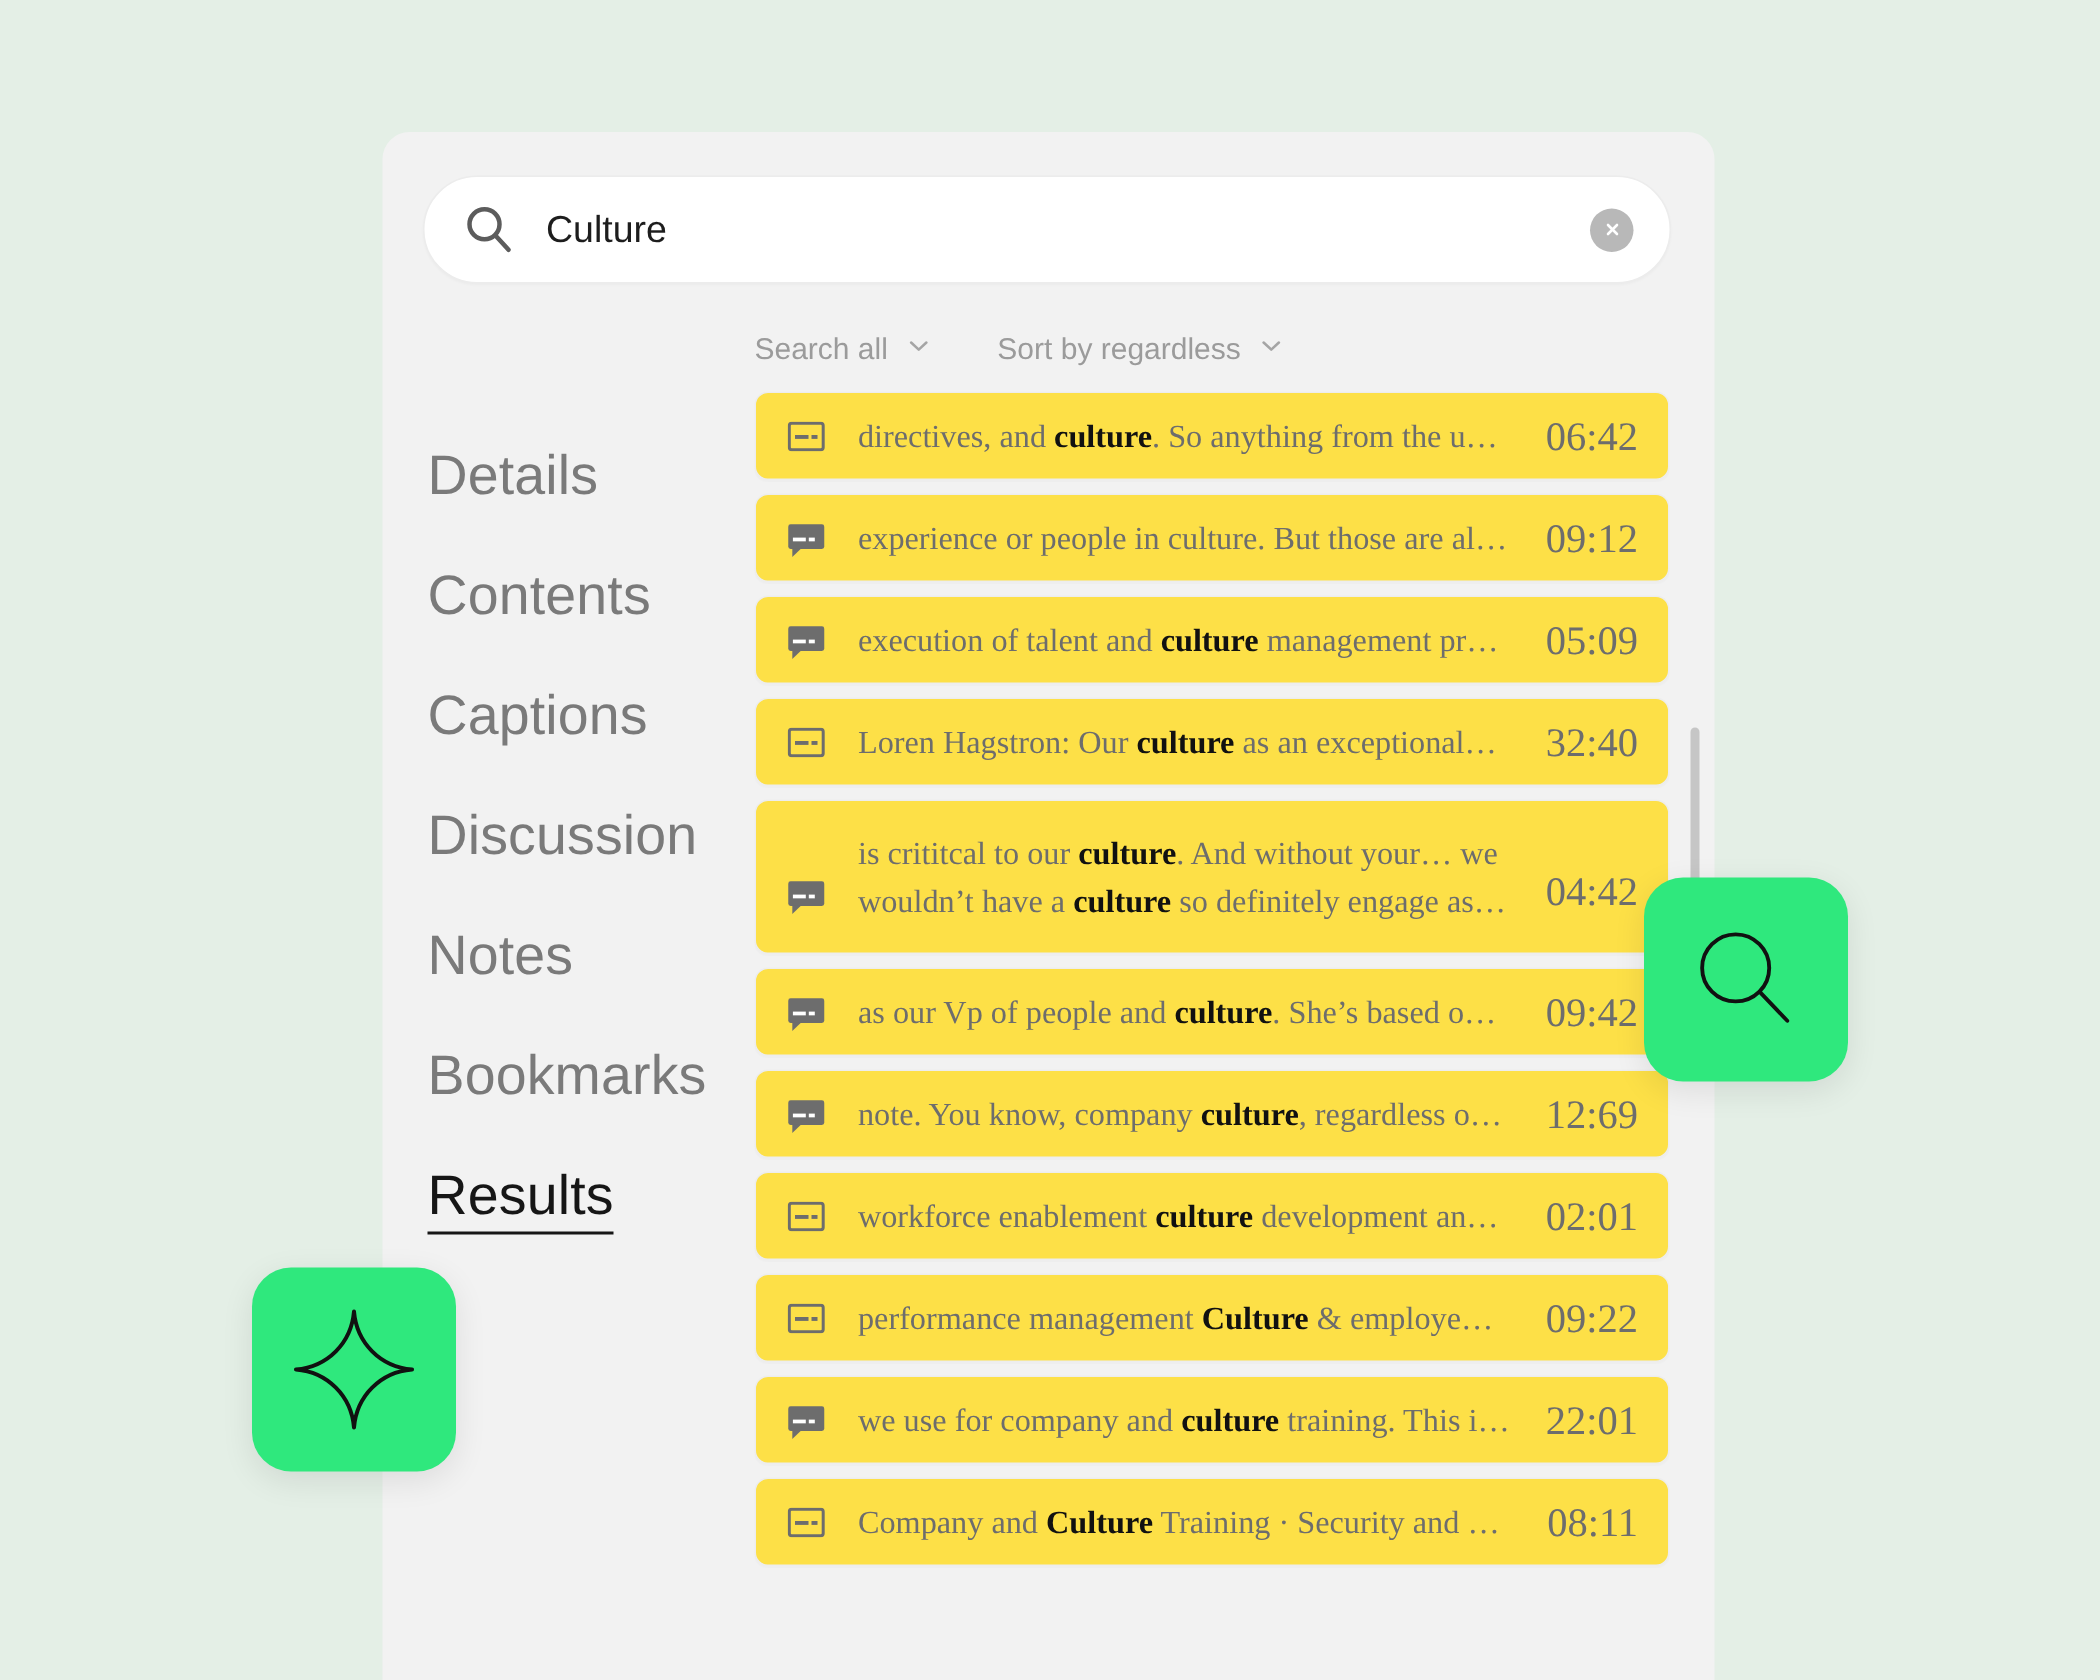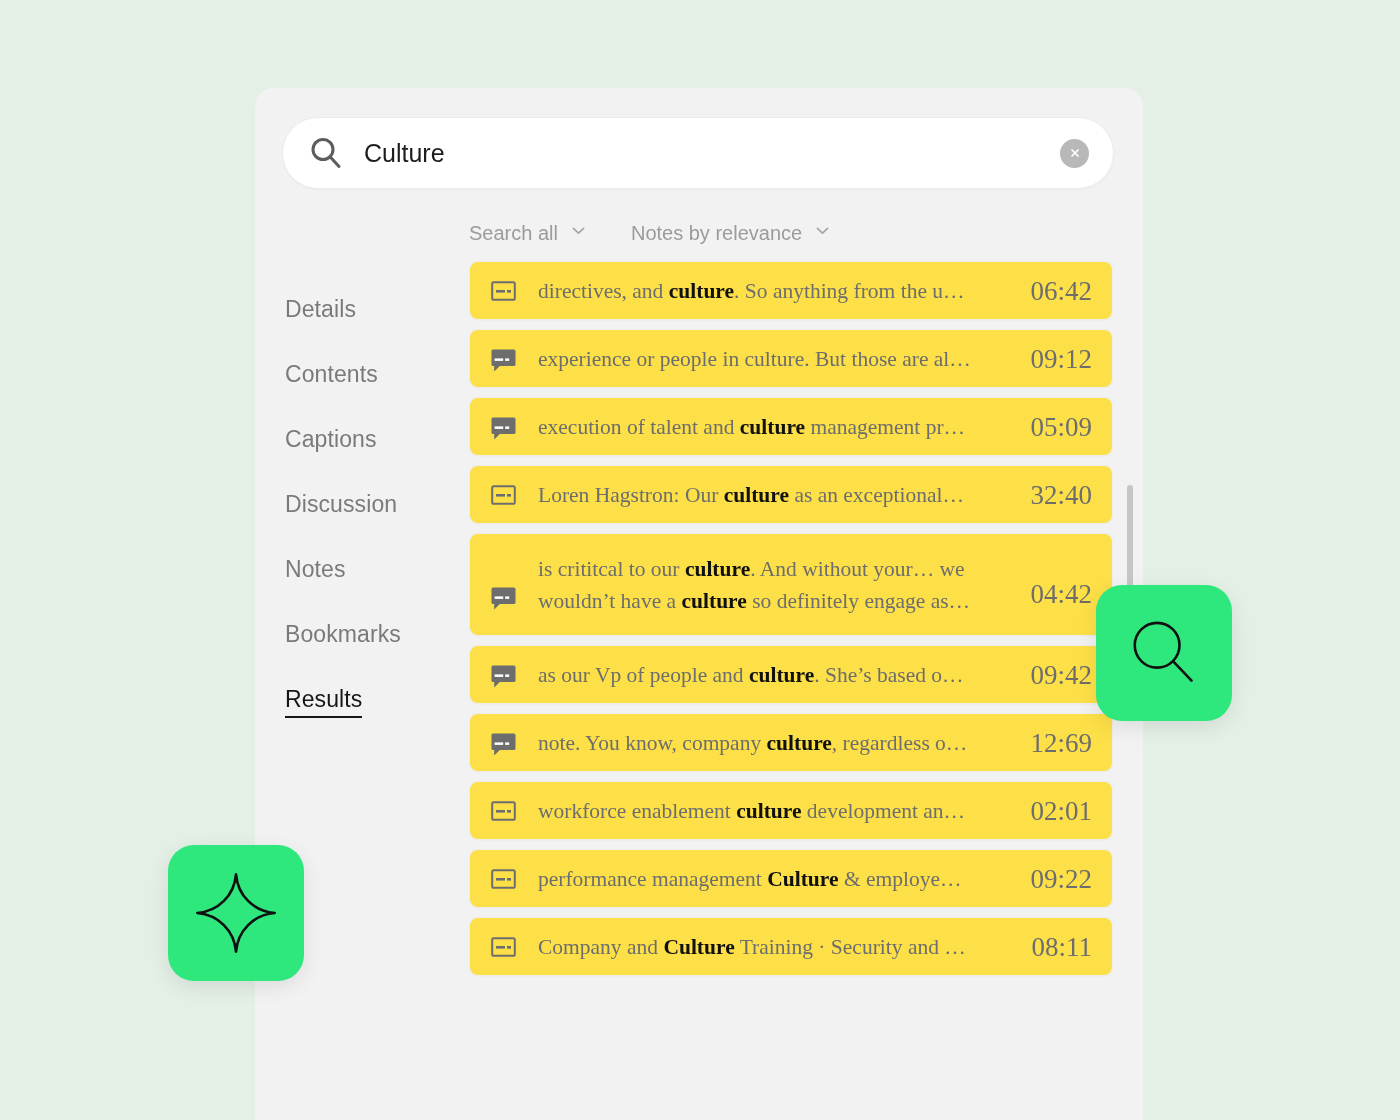--- a/index.html
+++ b/index.html
@@ -81,21 +81,21 @@
     display: flex;
   }
 
   
   #sidebar {
     flex: 0 0 182px;
     padding: 83px 0 0 30px;
   }
 
   .sidebar-item {
-    font-size: 23px;
+    font-size: 37px;
     color: #7a7a7a;
     letter-spacing: 0.1px;
     margin-bottom: 38px;
     cursor: pointer;
     display: inline-block;
     width: auto;
     white-space: nowrap;
   }
   .sidebar-item.active {
     color: #161616;
@@ -264,21 +264,21 @@
     <div id="results-column">
 
       <div id="filter-row">
         <button class="filter-dropdown">
           <span>Search all</span>
           <svg class="chev" viewBox="0 0 20 20" width="17" height="17">
             <polyline points="4,7.5 10,13 16,7.5" fill="none" stroke="#a5a5a5" stroke-width="2" stroke-linecap="round" stroke-linejoin="round"></polyline>
           </svg>
         </button>
         <button class="filter-dropdown">
-          <span>Notes by relevance</span>
+          <span>Sort by regardless</span>
           <svg class="chev" viewBox="0 0 20 20" width="17" height="17">
             <polyline points="4,7.5 10,13 16,7.5" fill="none" stroke="#a5a5a5" stroke-width="2" stroke-linecap="round" stroke-linejoin="round"></polyline>
           </svg>
         </button>
       </div>
 
       <div id="results-list">
           <div class="result-row">
             <span class="row-icon"><svg viewBox="0 0 25 20" width="25" height="20">
                 <rect x="1.2" y="1.2" width="22.6" height="17.6" rx="1.6" fill="none" stroke="#6d6d6d" stroke-width="2"></rect>
@@ -357,20 +357,30 @@
             <span class="row-time">02:01</span>
           </div>
           <div class="result-row">
             <span class="row-icon"><svg viewBox="0 0 25 20" width="25" height="20">
                 <rect x="1.2" y="1.2" width="22.6" height="17.6" rx="1.6" fill="none" stroke="#6d6d6d" stroke-width="2"></rect>
                 <rect x="5" y="9" width="9" height="2.6" fill="#6d6d6d"></rect>
                 <rect x="16" y="9" width="4" height="2.6" fill="#6d6d6d"></rect>
               </svg></span>
             <span class="row-text"><span>performance management </span><b>Culture</b><span> &amp; employe…</span></span>
             <span class="row-time">09:22</span>
+          </div>
+          <div class="result-row">
+            <span class="row-icon"><svg viewBox="0 0 25 23" width="25" height="23">
+                <rect x="0.5" y="0.5" width="24" height="16.5" rx="1.6" fill="#6d6d6d"></rect>
+                <path d="M3.2 16.5 L3.2 22.4 L9.3 16.5 Z" fill="#6d6d6d"></path>
+                <rect x="3.6" y="9.4" width="8.6" height="2.5" fill="#ffffff"></rect>
+                <rect x="14.2" y="9.4" width="4" height="2.5" fill="#ffffff"></rect>
+              </svg></span>
+            <span class="row-text"><span>we use for company and </span><b>culture</b><span> training. This i…</span></span>
+            <span class="row-time">22:01</span>
           </div>
           <div class="result-row">
             <span class="row-icon"><svg viewBox="0 0 25 20" width="25" height="20">
                 <rect x="1.2" y="1.2" width="22.6" height="17.6" rx="1.6" fill="none" stroke="#6d6d6d" stroke-width="2"></rect>
                 <rect x="5" y="9" width="9" height="2.6" fill="#6d6d6d"></rect>
                 <rect x="16" y="9" width="4" height="2.6" fill="#6d6d6d"></rect>
               </svg></span>
             <span class="row-text"><span>Company and </span><b>Culture</b><span> Training  ·  Security and …</span></span>
             <span class="row-time">08:11</span>
           </div>

